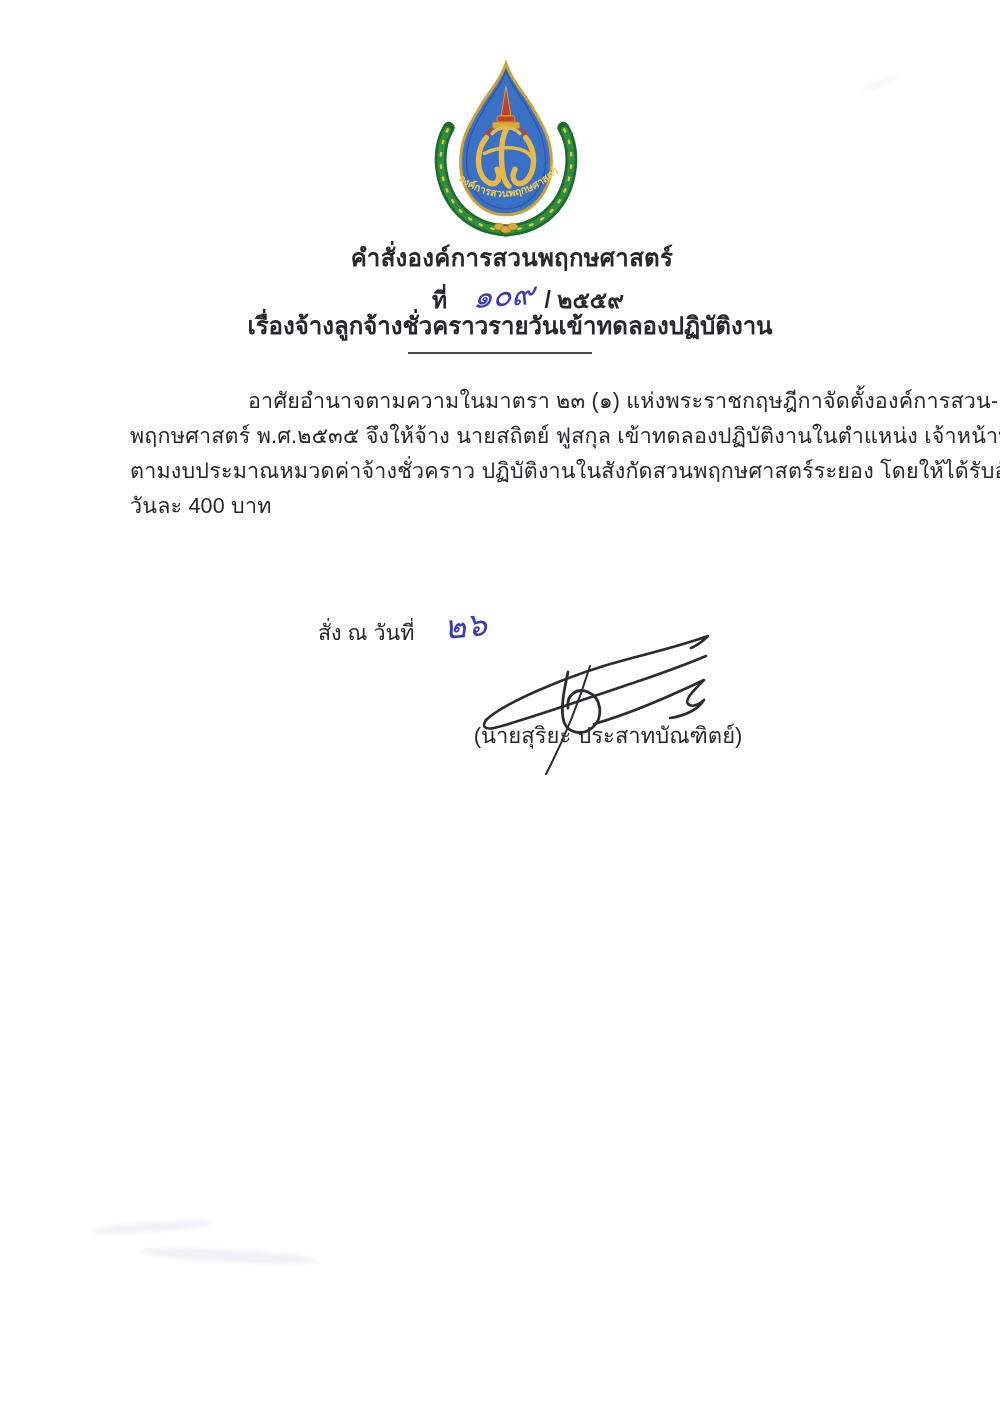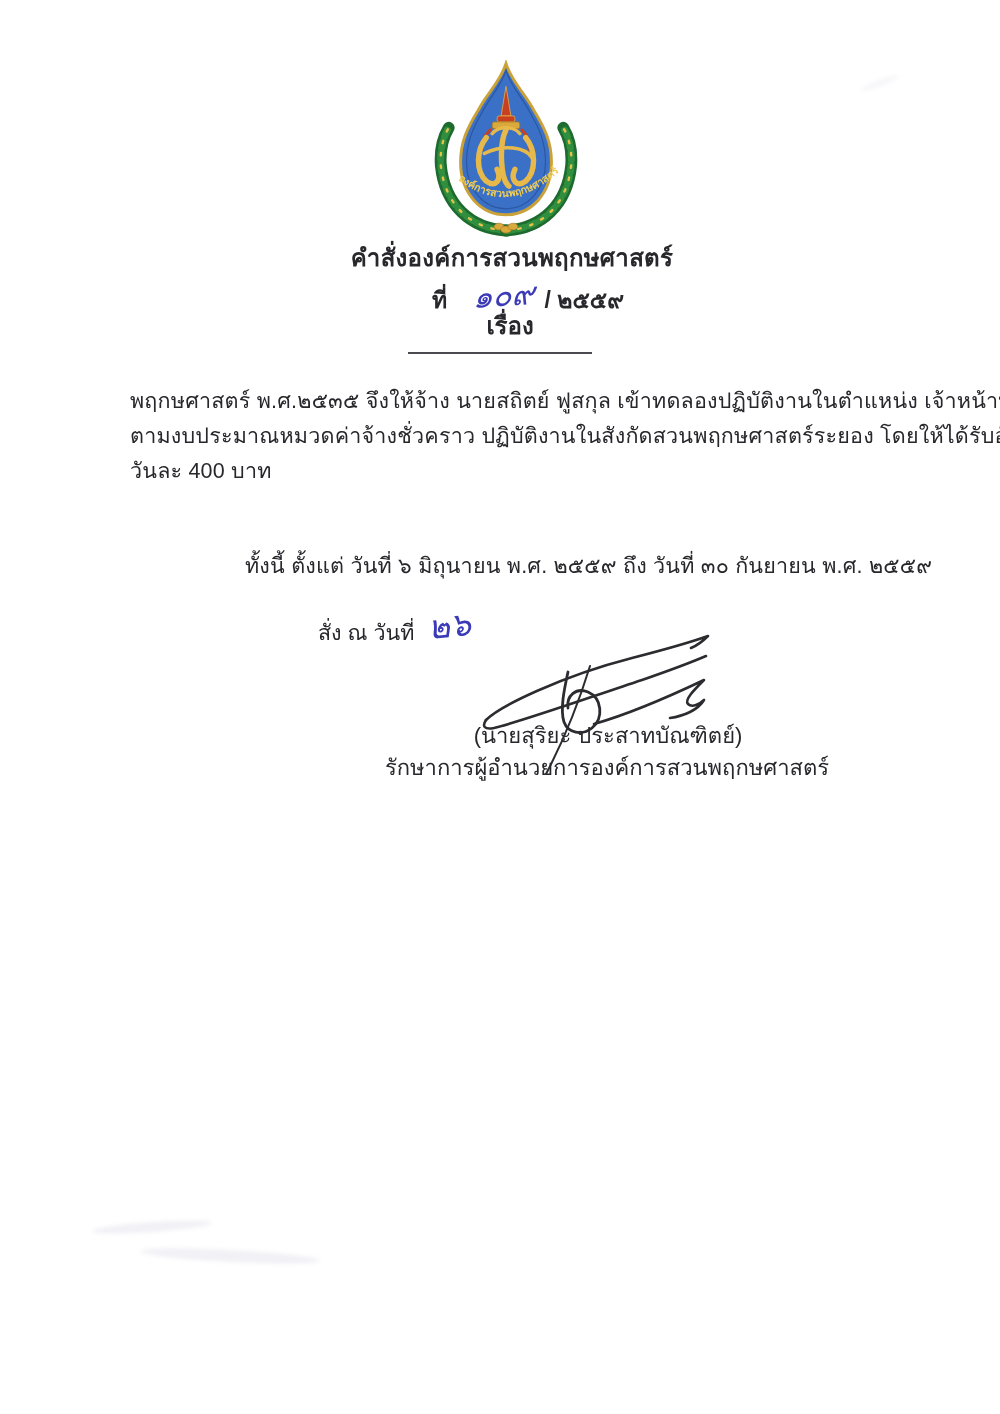--- a/index.html
+++ b/index.html
@@ -109,21 +109,21 @@
 
   .order-line {
     position: absolute;
     top: 602px;
     left: 318px;
     display: flex;
     align-items: baseline;
     font-size: 21.5px;
     white-space: nowrap;
   }
-  .order-line .prefix { margin-right: 14px; text-align: center; }
+  .order-line .prefix { margin-right: 30px; text-align: center; }
   .order-line .hw-day {
     font-size: 33px;
     transform: rotate(-6deg);
     display: inline-block;
     margin-right: 36px;
     position: relative;
     top: -3px;
   }
 
   
@@ -222,31 +222,32 @@
   <div class="title-line1">คำสั่งองค์การสวนพฤกษศาสตร์</div>
 
   <div class="title-line2">
     <span class="thi">ที่</span>
     <span class="handwritten hw-number">๑๐๙</span>
     <span>/ ๒๕๕๙</span>
   </div>
 
   <div class="title-line3">
     <span class="subject-label">เรื่อง</span>
+    <span>จ้างลูกจ้างชั่วคราวรายวันเข้าทดลองปฏิบัติงาน</span>
   </div>
 
   <div class="divider"></div>
 
   <div class="para1">
+    <div class="line indent">อาศัยอำนาจตามความในมาตรา ๒๓ (๑) แห่งพระราชกฤษฎีกาจัดตั้งองค์การสวน-</div>
     <div class="line">พฤกษศาสตร์ พ.ศ.๒๕๓๕ จึงให้จ้าง นายสถิตย์ ฟูสกุล เข้าทดลองปฏิบัติงานในตำแหน่ง เจ้าหน้าที่สวน</div>
     <div class="line">ตามงบประมาณหมวดค่าจ้างชั่วคราว ปฏิบัติงานในสังกัดสวนพฤกษศาสตร์ระยอง โดยให้ได้รับอัตราค่าจ้าง</div>
     <div class="line">วันละ 400 บาท</div>
   </div>
 
-  <div class="para2">ทั้งนี้ ตั้งแต่ วันที่ ๖ มิถุนายน พ.ศ. ๒๕๕๙ ถึง วันที่ ๓๐ กันยายน พ.ศ. ๒๕๕๙</div>
 
   <div class="order-line">
     <span class="prefix">สั่ง ณ วันที่</span>
     <span class="handwritten hw-day">๒๖</span>
   </div>
 
   <svg class="signature-svg" viewBox="0 0 242 148">
     <g stroke="#2c2c30" fill="none" stroke-linecap="round" stroke-linejoin="round">
 
       <path d="M14 92 C28 78 90 48 160 30 C195 21 222 13 236 8 C230 14 224 18 219 20" stroke-width="2.6"></path>
@@ -254,19 +255,18 @@
 
       <path d="M96 44 C92 62 88 82 92 94 C96 105 110 108 120 100 C132 90 130 70 116 64 C104 59 94 68 96 80" stroke-width="2.8"></path>
 
       <path d="M122 96 C150 88 190 72 232 52 C222 62 212 72 216 76 C220 80 228 76 232 72 C226 82 212 88 198 90" stroke-width="2.6"></path>
 
       <path d="M118 38 C110 64 94 108 74 146" stroke-width="2"></path>
     </g>
   </svg>
 
   <div class="sig-name">(นายสุริยะ   ประสาทบัณฑิตย์)</div>
-  <div class="sig-title">รักษาการผู้อำนวยการองค์การสวนพฤกษศาสตร์</div>
 
   <div class="smudge smudge-1"></div>
   <div class="smudge smudge-2"></div>
   <div class="smudge smudge-3"></div>
 
 </div>
 
 </body></html>

